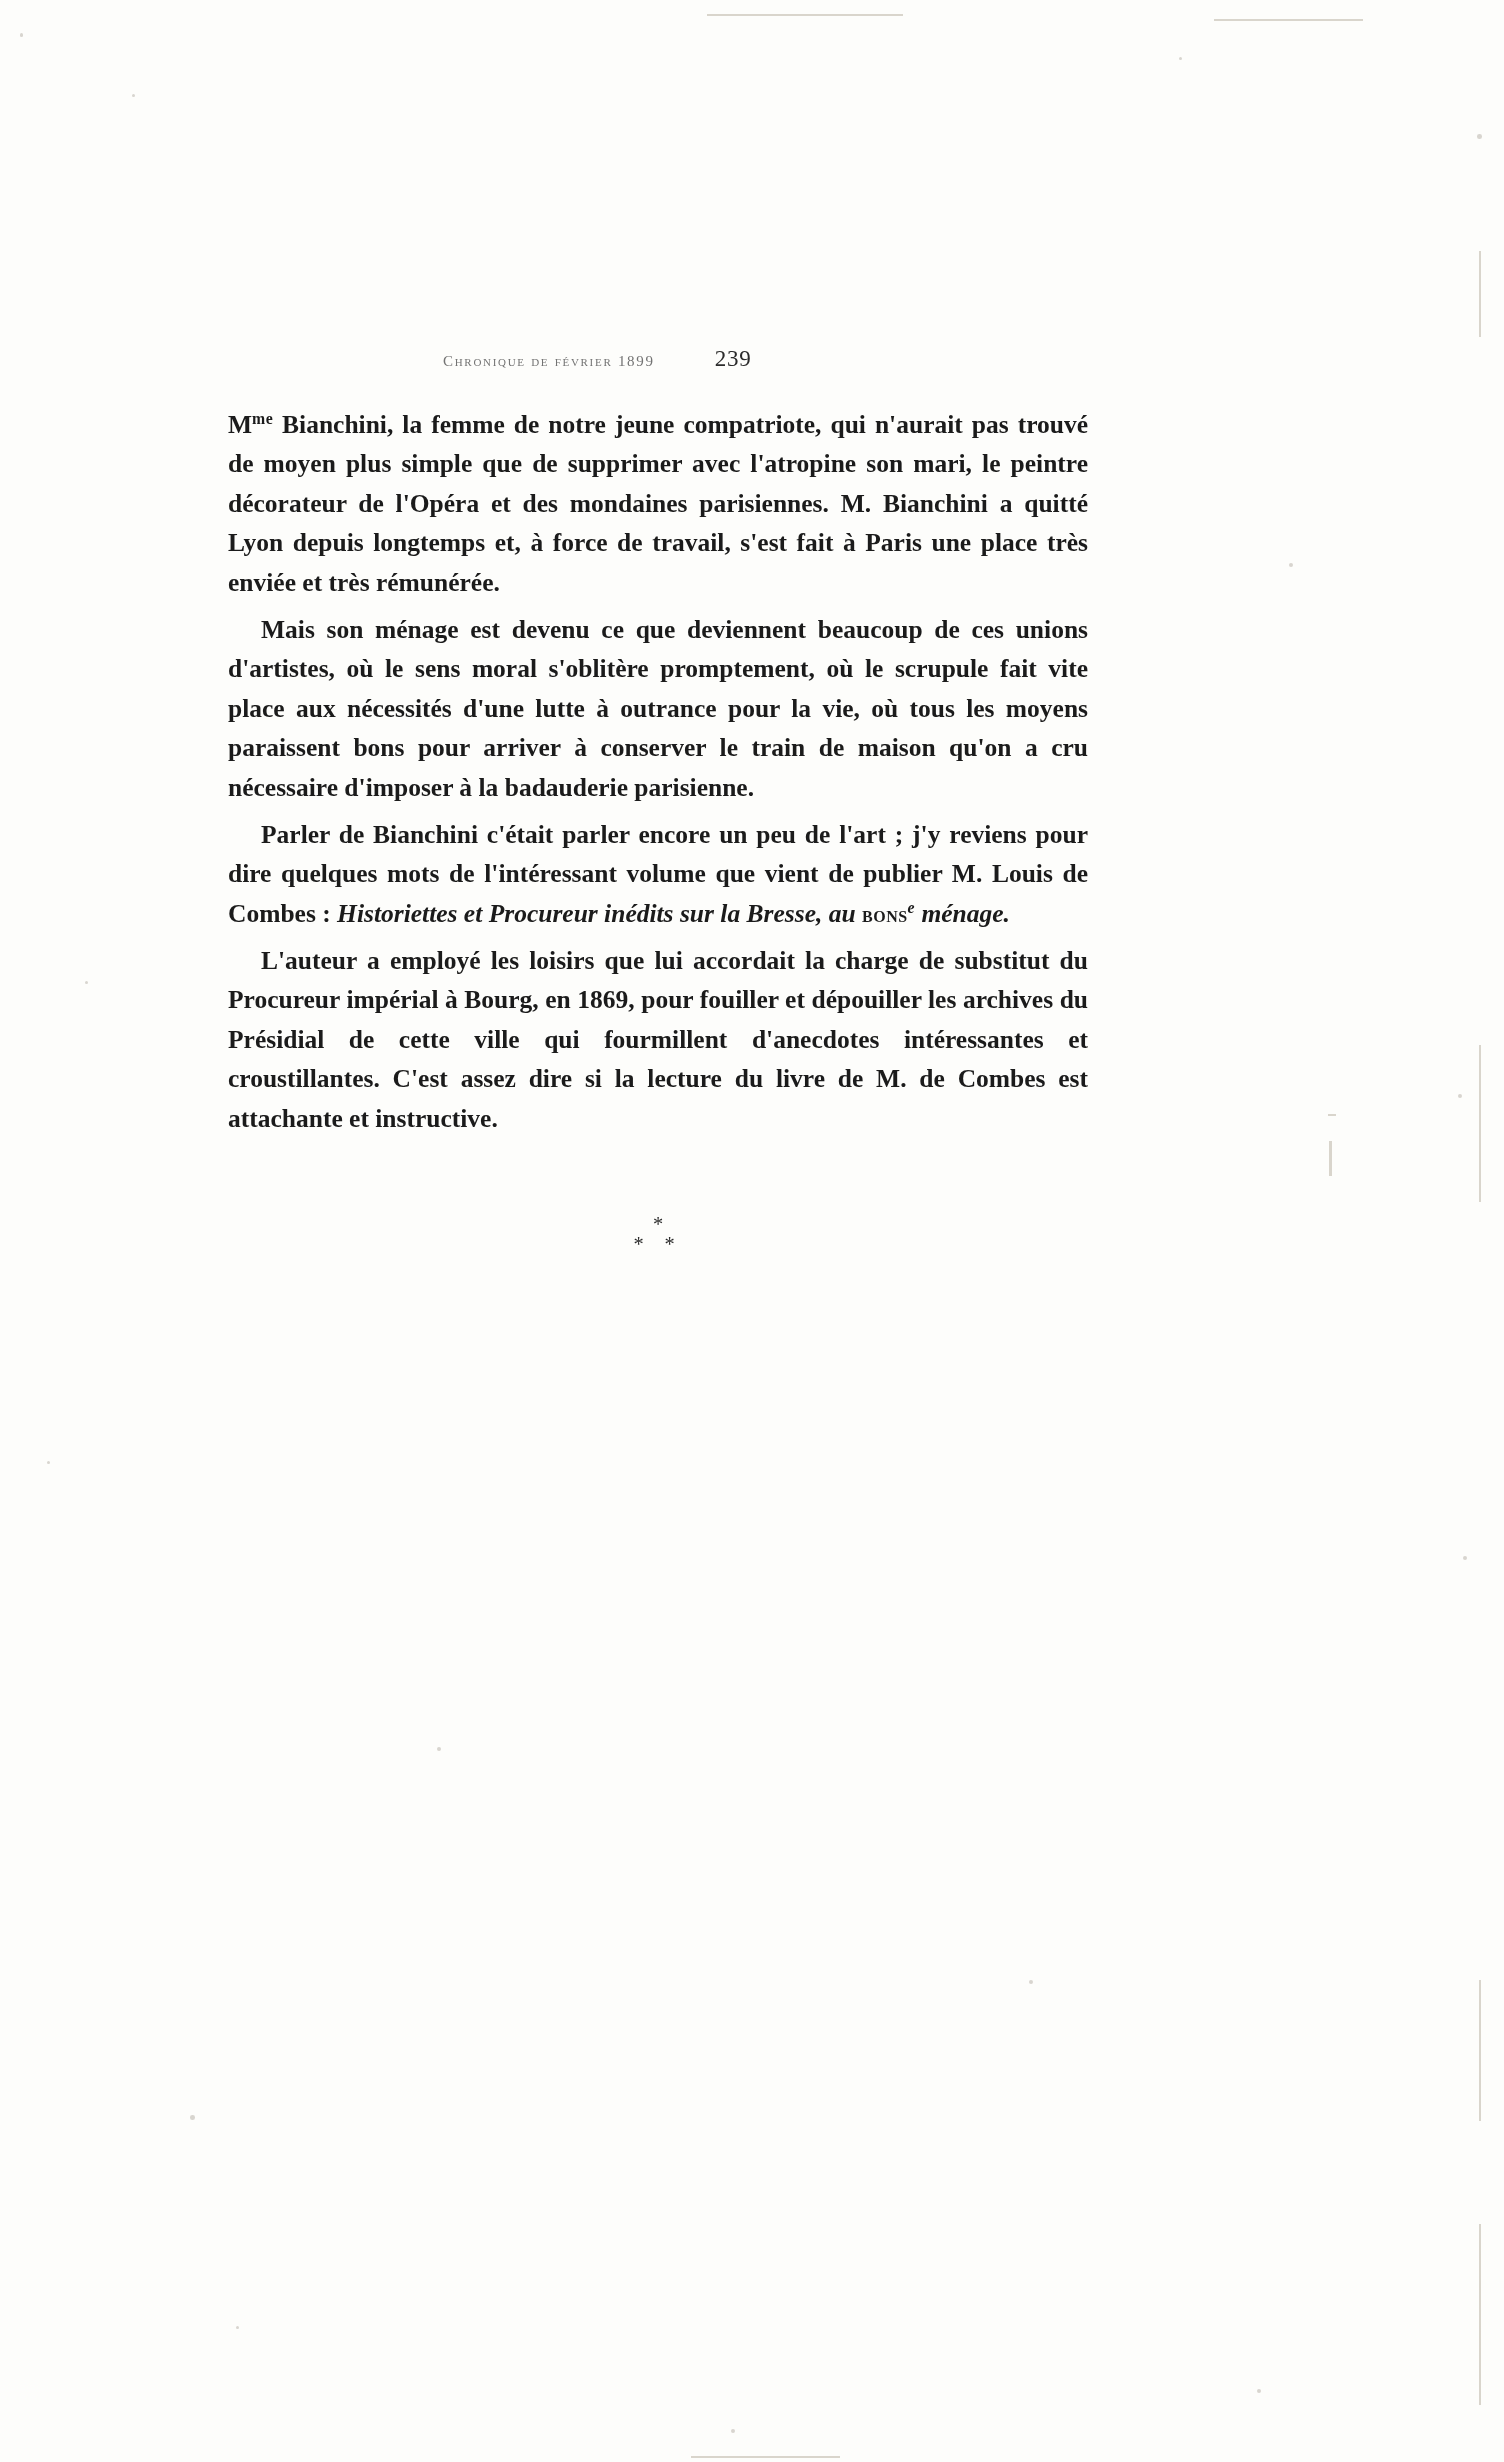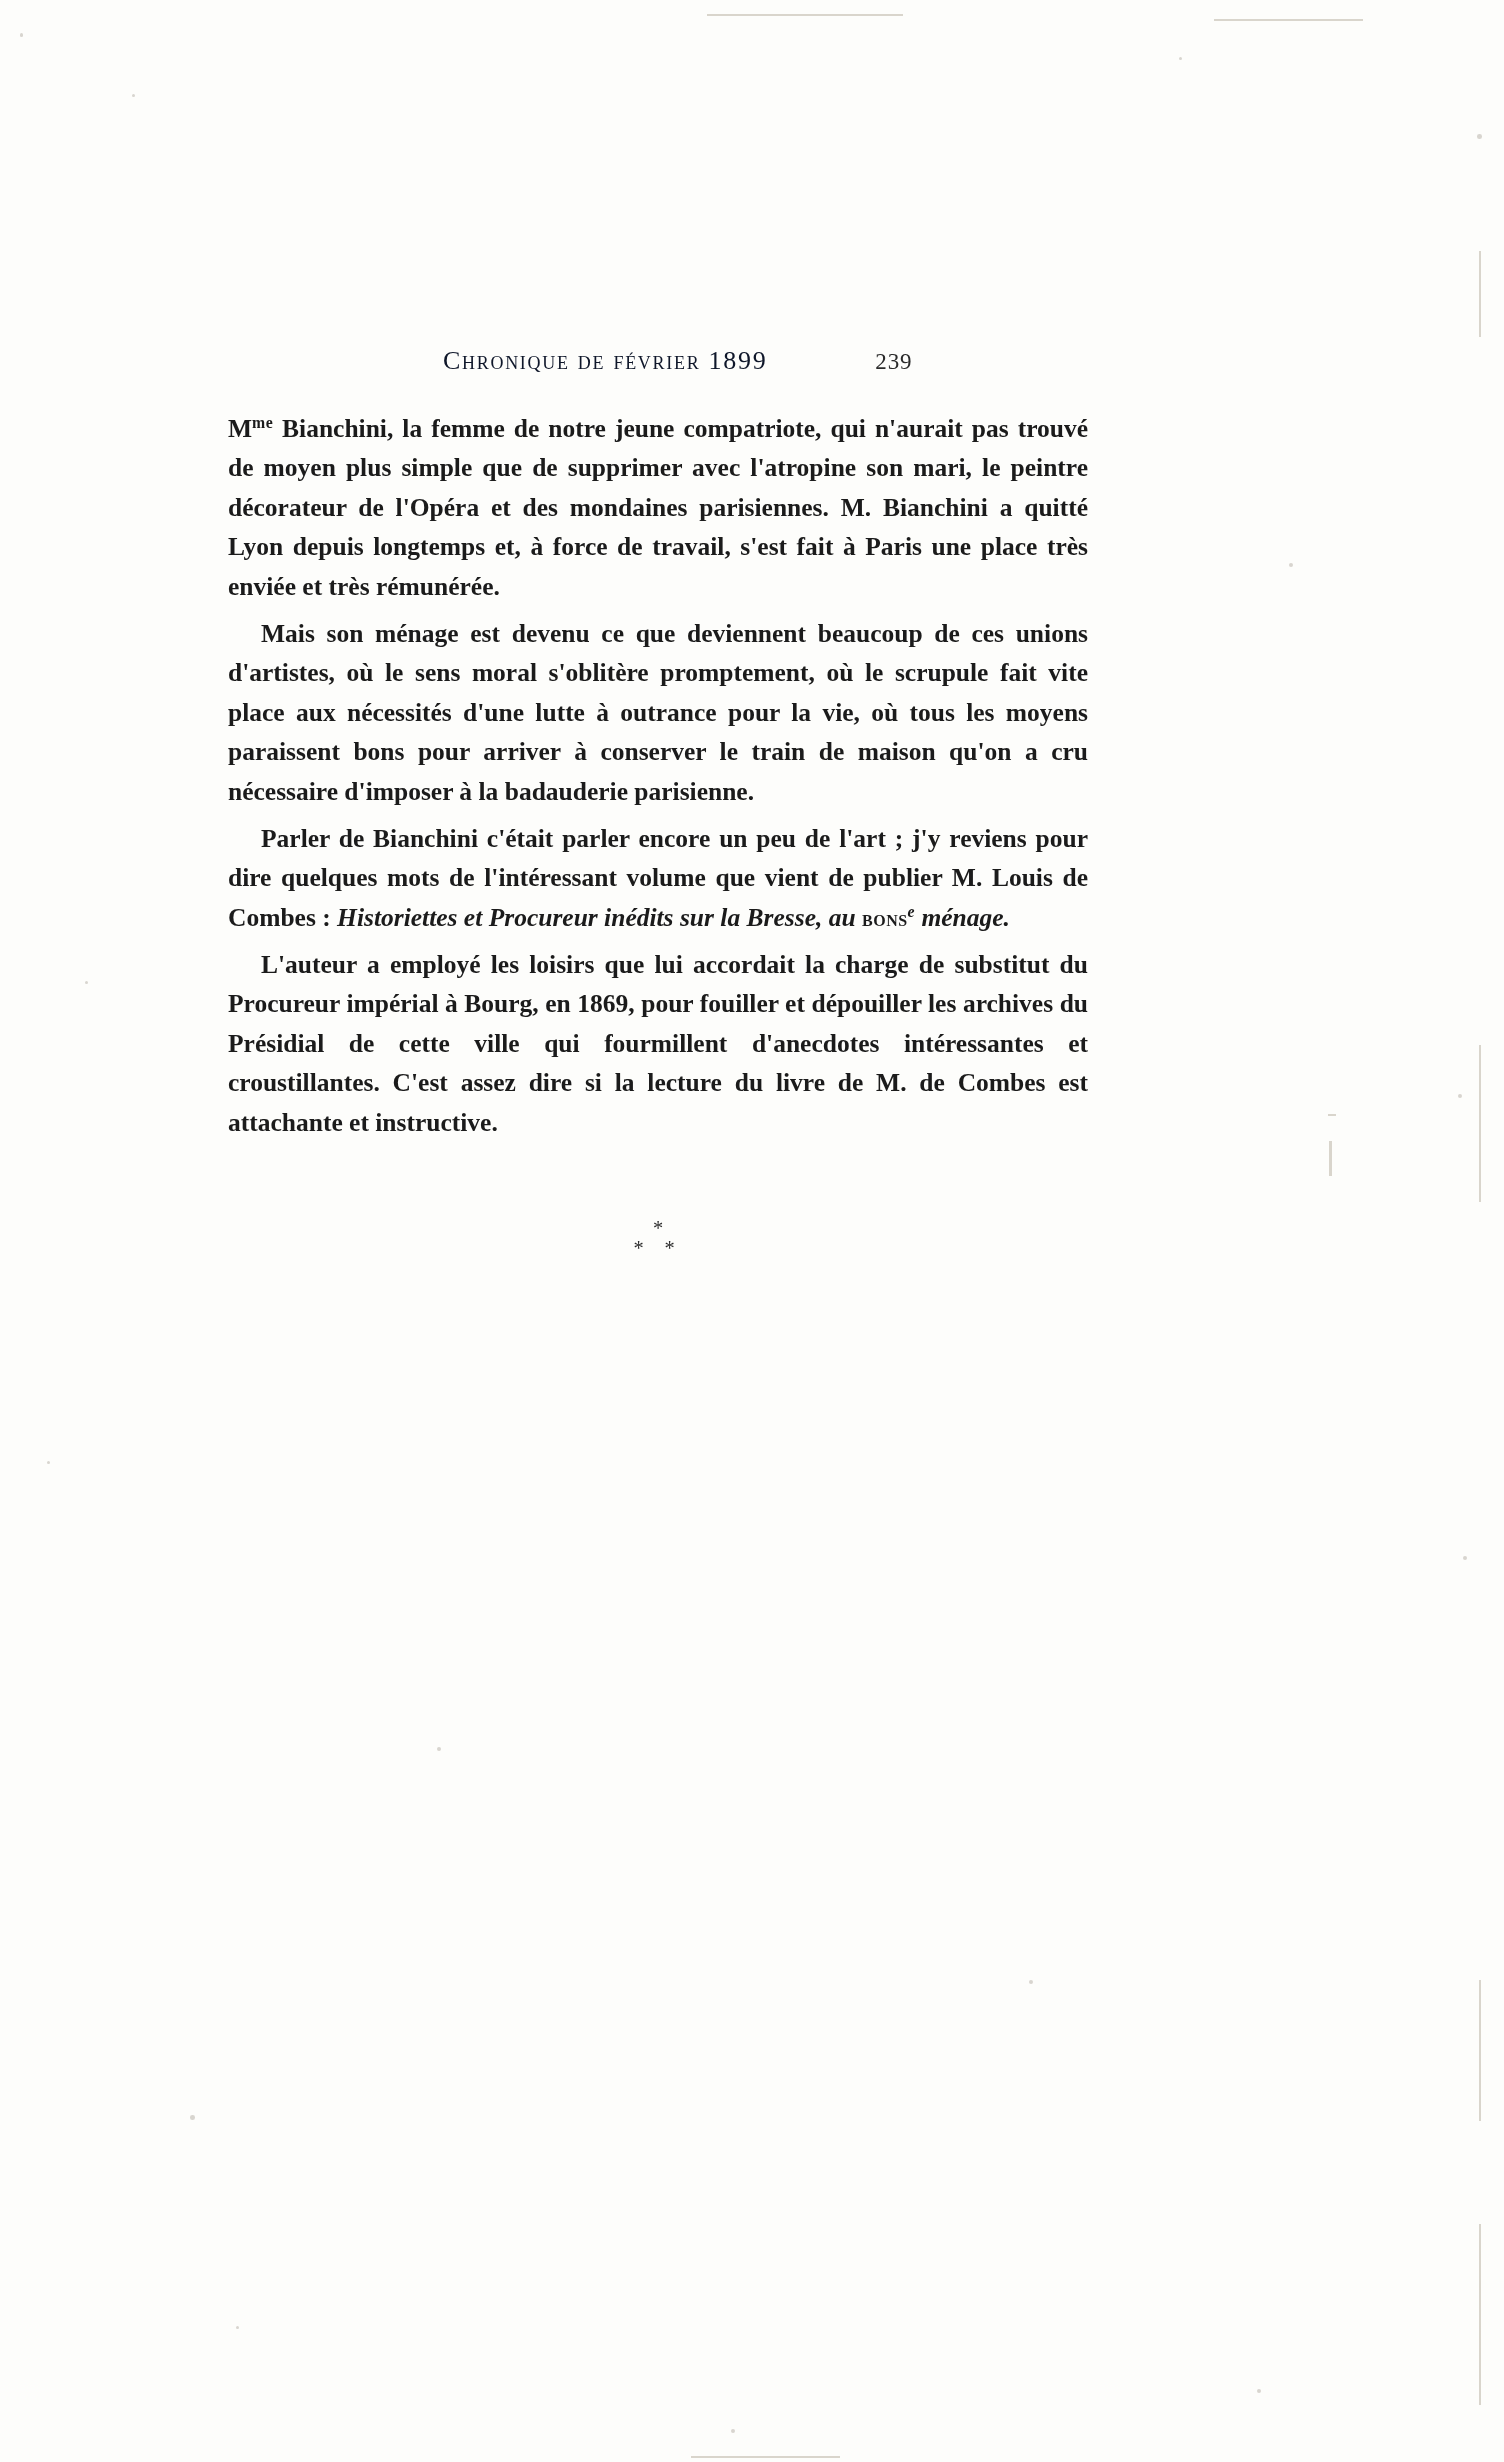--- a/index.html
+++ b/index.html
@@ -43,27 +43,27 @@
   }
   .header-line {
     display: flex;
     align-items: baseline;
     justify-content: flex-start;
     margin-bottom: 33px;
     padding-left: 215px;
   }
   .running-head {
     font-variant: small-caps;
-    font-size: 26px;
+    font-size: 15px;
     letter-spacing: 1.7px;
-    color: #0f172a;
+    color: #737373;
     white-space: nowrap;
   }
   .folio {
-    margin-left: 108px;
+    margin-left: 60px;
     font-size: 23px;
     color: #2b2b2b;
     letter-spacing: 0.8px;
   }
   p {
     margin: 0 0 0 0;
     font-size: 25.5px;
     line-height: 1.545;
     text-align: justify;
     text-justify: inter-word;

